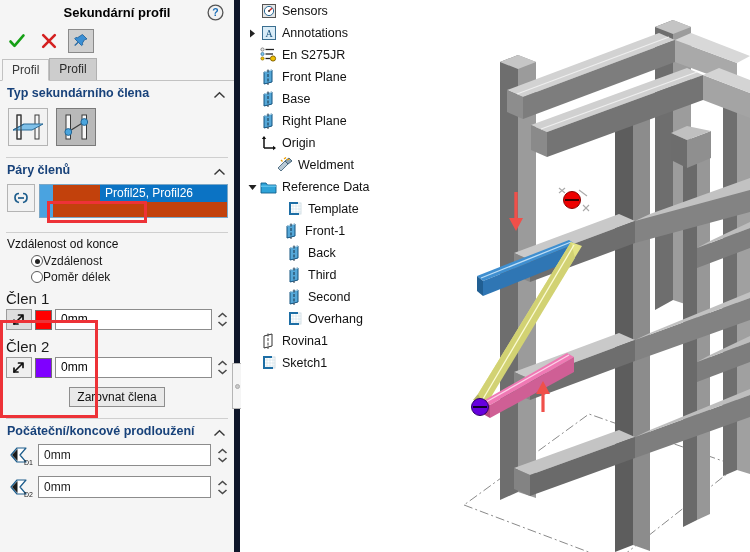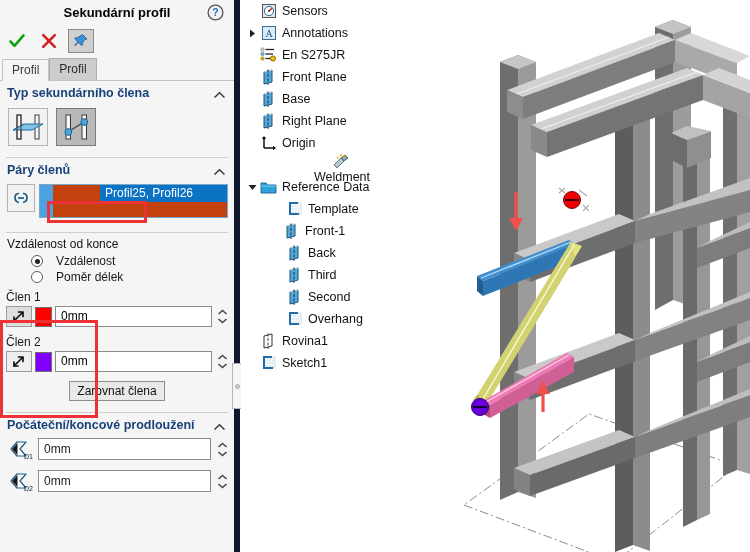--- a/index.html
+++ b/index.html
@@ -128,33 +128,33 @@
   .redbox-pairs {
     position: absolute;
     left: 47px; top: 201px;
     width: 100px; height: 22px;
     border: 3px solid #ed3237;
     pointer-events: none;
   }
 
   
   .sub-label { padding: 4px 0 2px 7px; font-size: 12px; color: #111; }
-  .radio-line { display: flex; align-items: center; gap: 13px; padding: 1px 0 1px 31px; }
+  .radio-line { display: flex; align-items: center; gap: 0; padding: 1px 0 1px 31px; }
   .radio {
     width: 12px; height: 12px; border-radius: 50%;
     border: 1px solid #5a5a5a; background: #fff;
     position: relative; flex: none;
   }
   .radio.on::after {
     content: ""; position: absolute; left: 2.5px; top: 2.5px;
     width: 5px; height: 5px; border-radius: 50%; background: #222;
   }
   .radio-line span { font-size: 12px; }
 
-  .member-label { padding: 2px 0 1px 6px; font-size: 12px; }
+  .member-label { padding: 2px 0 1px 6px; font-size: 15px; }
   .field-row {
     display: flex; align-items: center;
     padding: 0 4px 0 6px; gap: 3px;
     height: 23px; margin-bottom: 2px;
   }
   .arrow-btn {
     width: 26px; height: 21px;
     background: #dedede; border: 1px solid #9b9b9b;
     display: flex; align-items: center; justify-content: center;
     flex: none;
@@ -519,21 +519,21 @@
         <span class="tw"></span>
         <span class="ticon">
           <svg width="16" height="16" viewBox="0 0 16 16">
             <path d="M3 13 L3 2 M3 13 L14 13" fill="none" stroke="#111" stroke-width="1.5"></path>
             <path d="M0.8 4 L3 1 L5.2 4 Z" fill="#111"></path>
             <path d="M12 10.8 L15 13 L12 15.2 Z" fill="#111"></path>
           </svg>
         </span>
         <span class="tlabel">Origin</span>
       </div>
-      <div class="tnode" style="padding-left: 20px; flex-direction: column;">
+      <div class="tnode" style="padding-left: 20px;">
         <span class="tw"></span>
         <span class="ticon">
           <svg width="17" height="16" viewBox="0 0 17 16">
             <path d="M2 11 L9 4 L12 7 L5 14 Z" fill="#b9c9d4" stroke="#4a6a80" stroke-width="0.9"></path>
             <path d="M9 4 L13 1 L16 4 L12 7 Z" fill="#8fa5b4" stroke="#3a5a70" stroke-width="0.9"></path>
             <g stroke="#f0a000" stroke-width="1.3">
               <line x1="8" y1="2" x2="10" y2="0.5"></line>
               <line x1="11" y1="3" x2="13.5" y2="2"></line>
               <line x1="6.5" y1="4.5" x2="5" y2="3"></line>
             </g>

